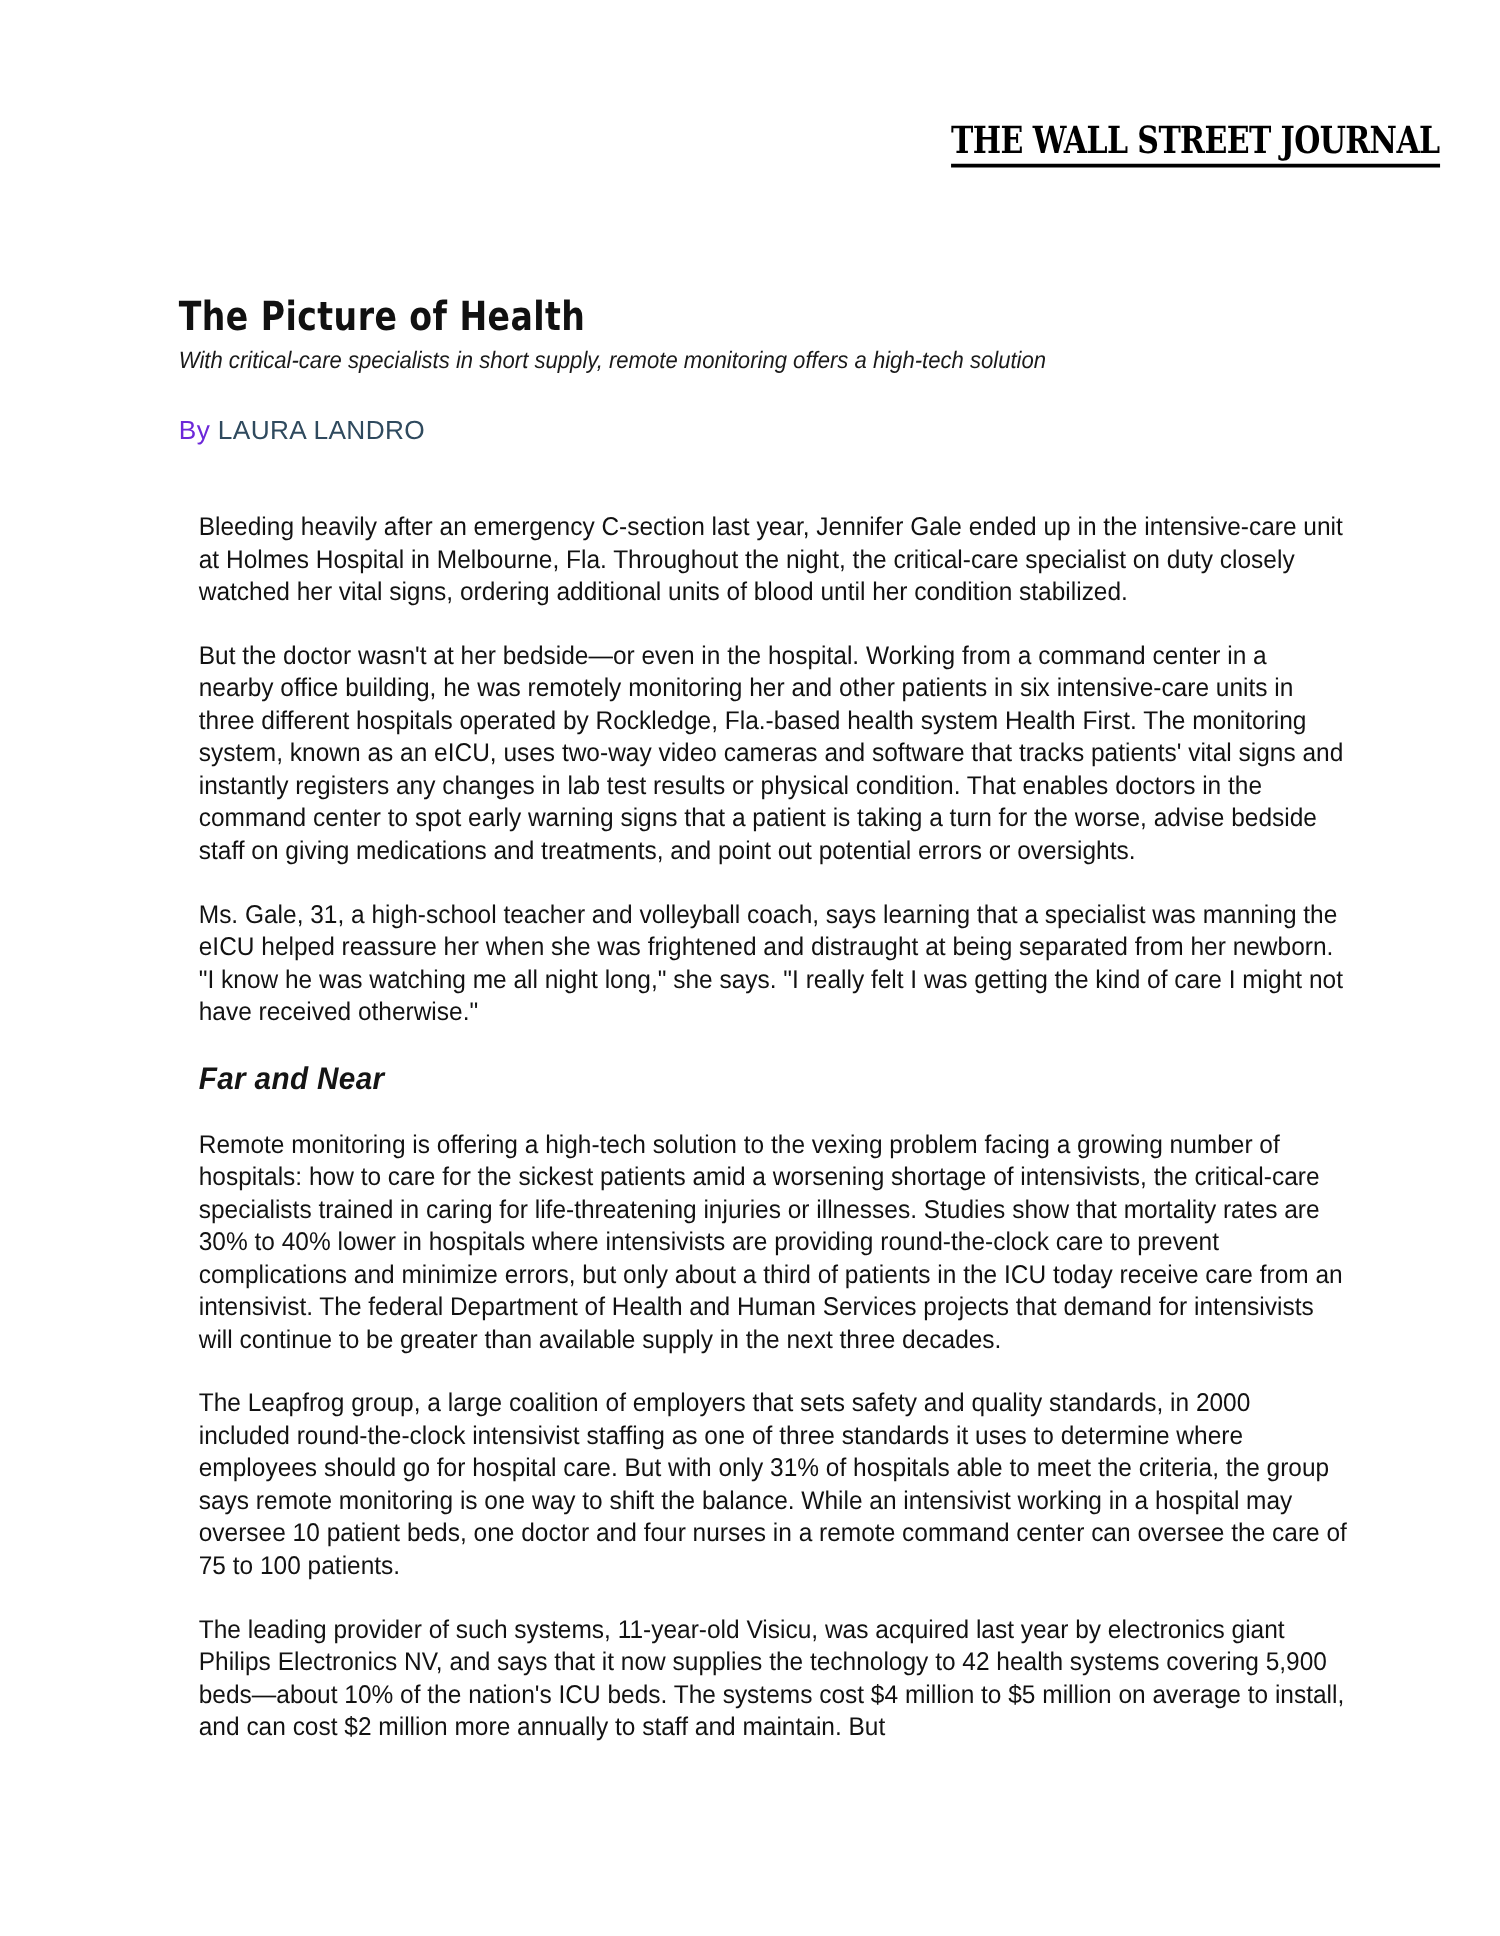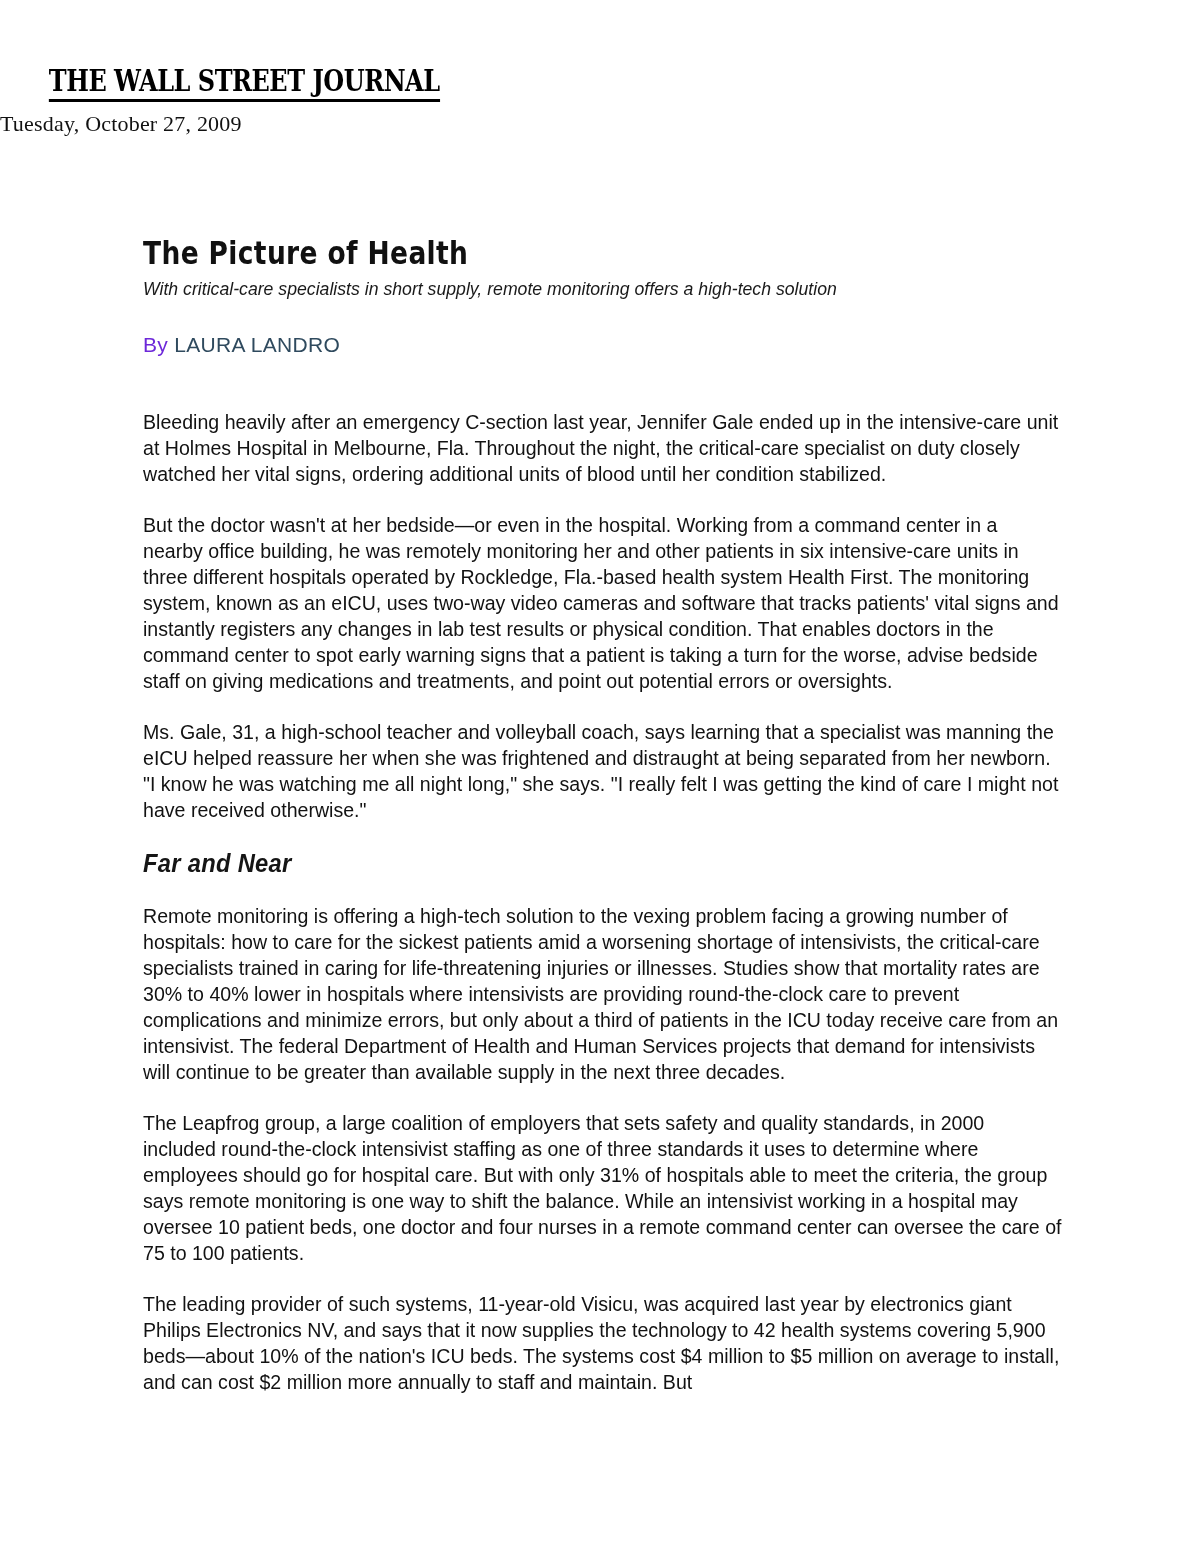--- a/index.html
+++ b/index.html
@@ -19,22 +19,22 @@
   .page {
     position: relative;
     width: 1200px;
     height: 1549px;
     background: #fff;
     box-sizing: border-box;
   }
 
   
   .masthead-block {
-    padding-top: 64px;
-    text-align: left;
+    padding-top: 96px;
+    text-align: right;
   }
   .masthead-title {
     display: inline-block;
     font-family: "DejaVu Serif", "Liberation Serif", serif;
     font-weight: bold;
     font-size: 30px;
     line-height: 34px;
     letter-spacing: -0.6px;
     color: #000;
     transform: scaleX(0.80);
@@ -89,20 +89,21 @@
     font-family: "Liberation Sans", sans-serif;
     font-size: 21px;
     line-height: 25px;
     letter-spacing: 0.3px;
   }
   .byline .by-word { color: #6d28d9; }
   .byline .author  { color: #2f4a5e; margin-top: 44px; }
 
   .body-copy {
     margin-top: 52px;
+    margin-left: 16px;
   }
 
   .para {
     font-family: "Liberation Sans Narrow", "Liberation Sans", sans-serif;
     font-size: 20.5px;
     line-height: 26px;
     color: #121212;
     margin: 0 0 25px 0;
     text-align: left;
     transform: scaleX(0.955);
@@ -122,21 +123,20 @@
     transform-origin: left center;
   }
 </style>
 </head>
 <body>
 
 <div class="page">
 
   <header class="masthead-block">
     <div class="masthead-title">THE WALL STREET JOURNAL</div>
-    <div class="masthead-date">Tuesday, October 27, 2009</div>
   </header>
 
   <article class="article">
 
     <h1 class="headline">The Picture of Health</h1>
 
     <p class="deck">With critical-care specialists in short supply, remote monitoring offers a high-tech solution</p>
 
     <div class="byline">
       <span class="by-word">By</span>

